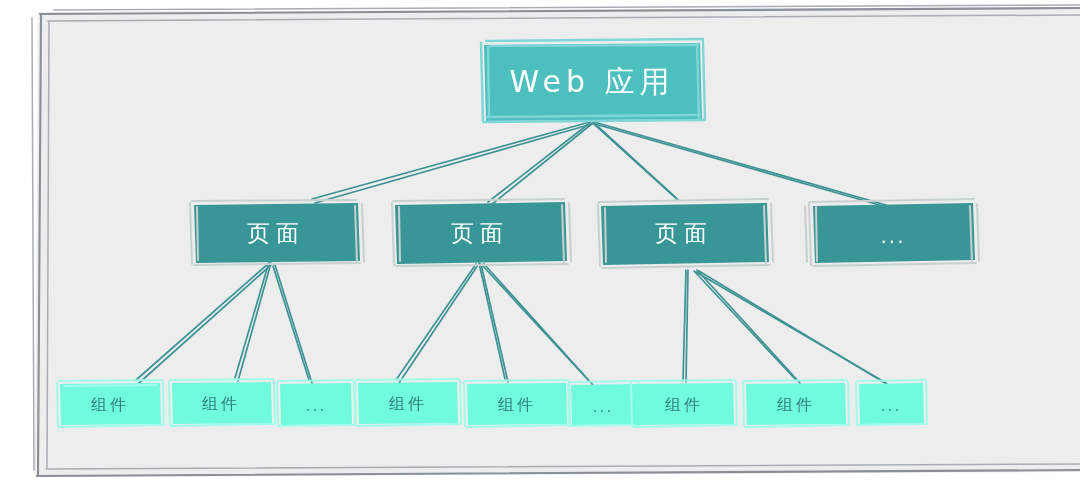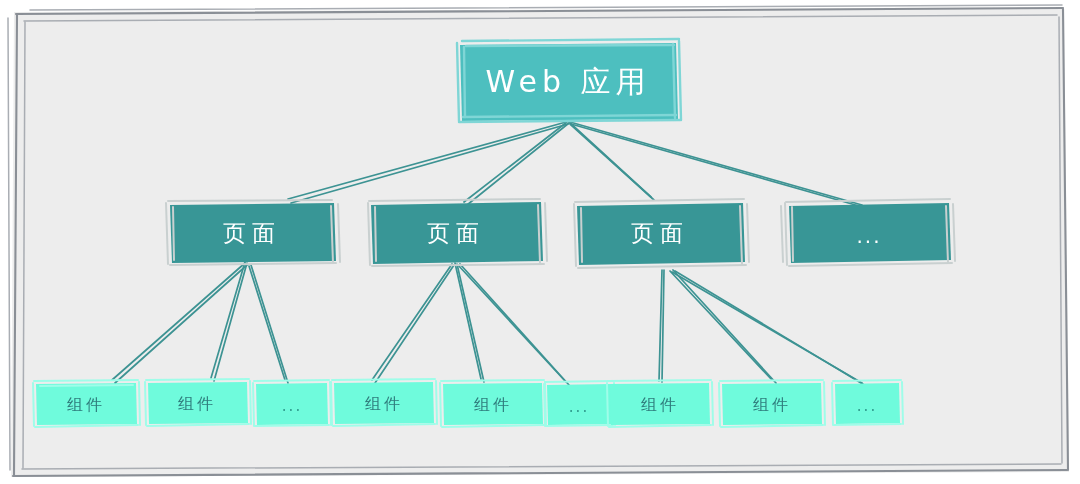--- a/index.html
+++ b/index.html
@@ -11,20 +11,21 @@
     width: 1080px;
     height: 484px;
     overflow: hidden;
     font-family: "DejaVu Sans", sans-serif;
   }
   #stage {
     position: relative;
     width: 928px;
     height: 484px;
     background: #ffffff;
+    margin-left: 24px;
   }
   #diagram-svg {
     position: absolute;
     left: 0;
     top: 0;
     display: block;
   }
   .node-label {
     font-family: "DejaVu Sans", sans-serif;
     font-weight: 400;

